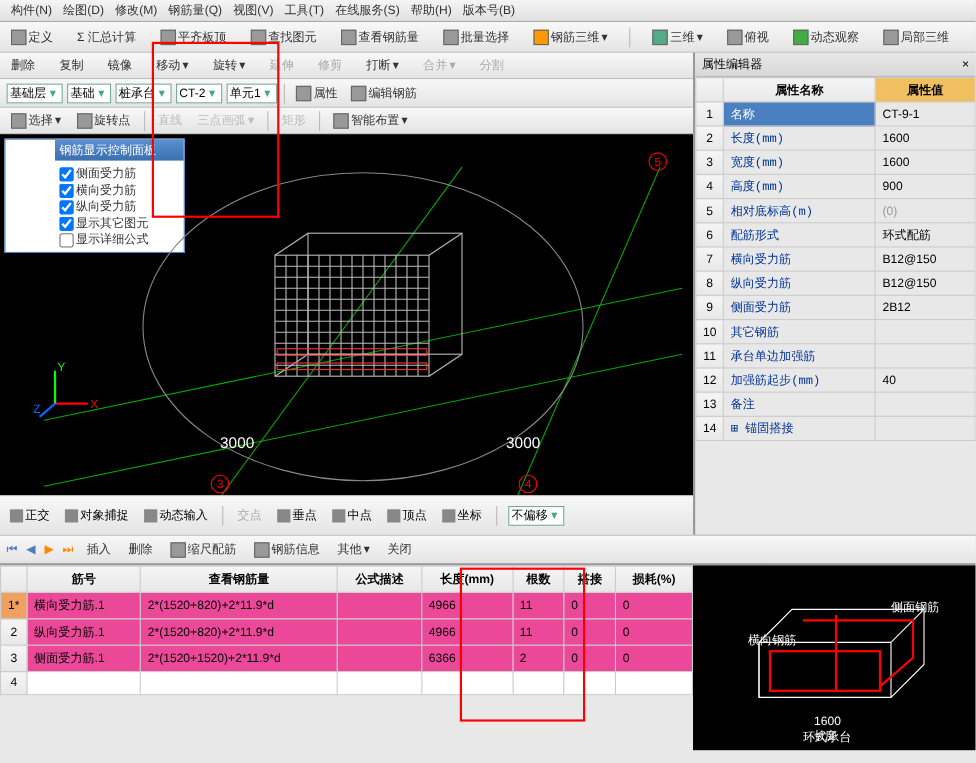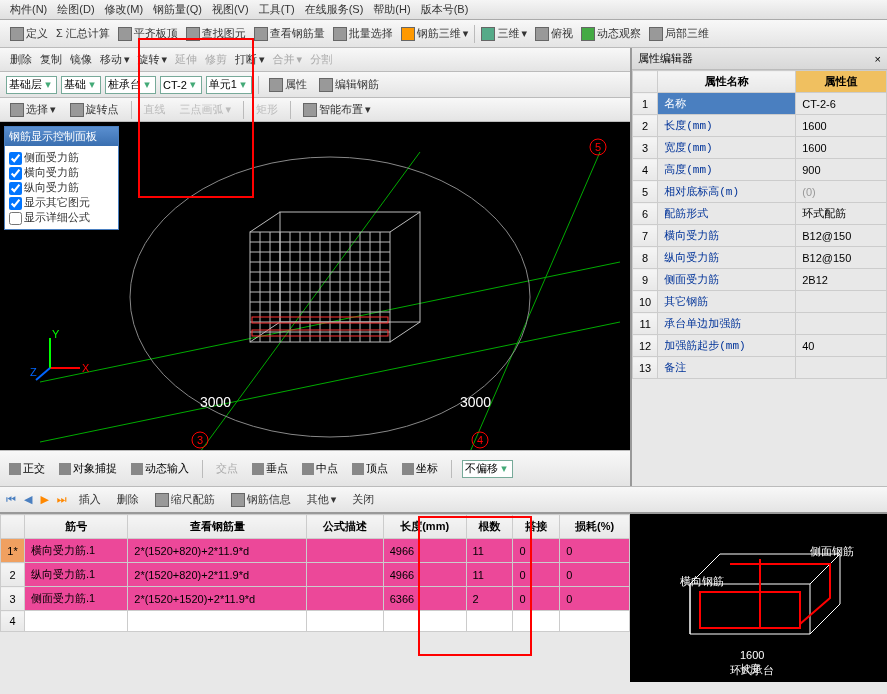--- a/index.html
+++ b/index.html
@@ -1,37 +1,37 @@
 <!DOCTYPE html>
 <html><head>
 <meta charset="utf-8">
 <style>
 * { box-sizing: border-box; margin: 0; padding: 0; font-family: "Microsoft YaHei", SimSun, sans-serif; }
 body { width: 887px; height: 694px; background: #e8e8e8; font-size: 11px; overflow: hidden; position: relative; }
 
 .menubar { height: 20px; background: linear-gradient(#f5f5f5,#e0e0e0); border-bottom: 1px solid #aaa; display: flex; align-items: center; padding-left: 6px; gap: 2px; }
 .menubar span { padding: 2px 4px; color: #333; cursor: default; }
 
-.toolbar { height: 28px; background: linear-gradient(#f8f8f8,#e4e4e4); border-bottom: 1px solid #bbb; display: flex; align-items: center; padding-left: 6px; gap: 0; white-space: nowrap; overflow: hidden; }
+.toolbar { height: 28px; background: linear-gradient(#f8f8f8,#e4e4e4); border-bottom: 1px solid #bbb; display: flex; align-items: center; padding-left: 6px; gap: 14px; white-space: nowrap; overflow: hidden; }
 .tb-btn { display: inline-flex; align-items: center; gap: 2px; padding: 2px 4px; color: #333; cursor: pointer; }
 .tb-btn .ico { width: 14px; height: 14px; background: #999; border: 1px solid #666; display: inline-block; }
 .tb-sep { width: 1px; height: 18px; background: #bbb; margin: 0 2px; }
 
 .row2 { display: flex; }
 .left-area { flex: 0 0 630px; display: flex; flex-direction: column; }
 .right-area { flex: 1; display: flex; flex-direction: column; border-left: 2px solid #999; }
 
 .toolbar3 { height: 26px; background: linear-gradient(#f8f8f8,#e4e4e4); border-bottom: 1px solid #bbb; display: flex; align-items: center; padding-left: 6px; gap: 4px; }
 .combo { display: inline-flex; align-items: center; border: 1px solid #7a9; background: #fff; height: 18px; padding: 0 2px; }
 .combo .arr { width: 12px; text-align: center; color: #4a7; cursor: pointer; }
 
 .toolbar4 { height: 24px; background: linear-gradient(#f8f8f8,#e4e4e4); border-bottom: 1px solid #bbb; display: flex; align-items: center; padding-left: 6px; gap: 6px; color: #666; }
 
 .viewport { flex: 1; background: #000; position: relative; overflow: hidden; }
-.control-panel { position: absolute; left: 4px; top: 4px; width: 115px; background: #fff; border: 1px solid #4a7fc0; }
+.control-panel { position: absolute; left: 4px; top: 4px; width: 164px; background: #fff; border: 1px solid #4a7fc0; padding-left: 45px; }
 .control-panel .hd { background: linear-gradient(#5a8fd0,#3a6fb0); color: #fff; padding: 2px 4px; font-size: 11px; }
 .control-panel .bd { padding: 4px; }
 .control-panel label { display: block; font-size: 11px; color: #333; }
 .control-panel input[type=checkbox] { vertical-align: middle; margin-right: 2px; }
 
 .axes { position: absolute; left: 30px; bottom: 60px; }
 .axes svg { overflow: visible; }
 
 .dim-text { position: absolute; color: #fff; font-size: 14px; }
 
@@ -339,21 +339,21 @@
             <tr>
               <th></th>
               <th>属性名称</th>
               <th class="val">属性值</th>
             </tr>
         </tbody>
           <tbody id="prop-rows">
             <tr class="sel">
               <td class="rownum">1</td>
   <td class="name">名称</td>
-  <td class="">CT-2-6</td>
+  <td class="">CT-9-1</td>
             </tr>
             <tr>
               <td class="rownum">2</td>
   <td class="name">长度(mm)</td>
   <td class="">1600</td>
             </tr>
             <tr>
               <td class="rownum">3</td>
   <td class="name">宽度(mm)</td>
   <td class="">1600</td>
@@ -399,20 +399,25 @@
   <td class=""></td>
             </tr>
             <tr>
               <td class="rownum">12</td>
   <td class="name">加强筋起步(mm)</td>
   <td class="">40</td>
             </tr>
             <tr>
               <td class="rownum">13</td>
   <td class="name">备注</td>
+  <td class=""></td>
+            </tr>
+            <tr>
+              <td class="rownum">14</td>
+  <td class="name">⊞ 锚固搭接</td>
   <td class=""></td>
             </tr>
           </tbody>
       </table>
     </div>
     <div class="red-box" style="left:138px;top:38px;width:116px;height:160px"></div>
   </div>
 </div>
 
 <div class="bottom-tools">

